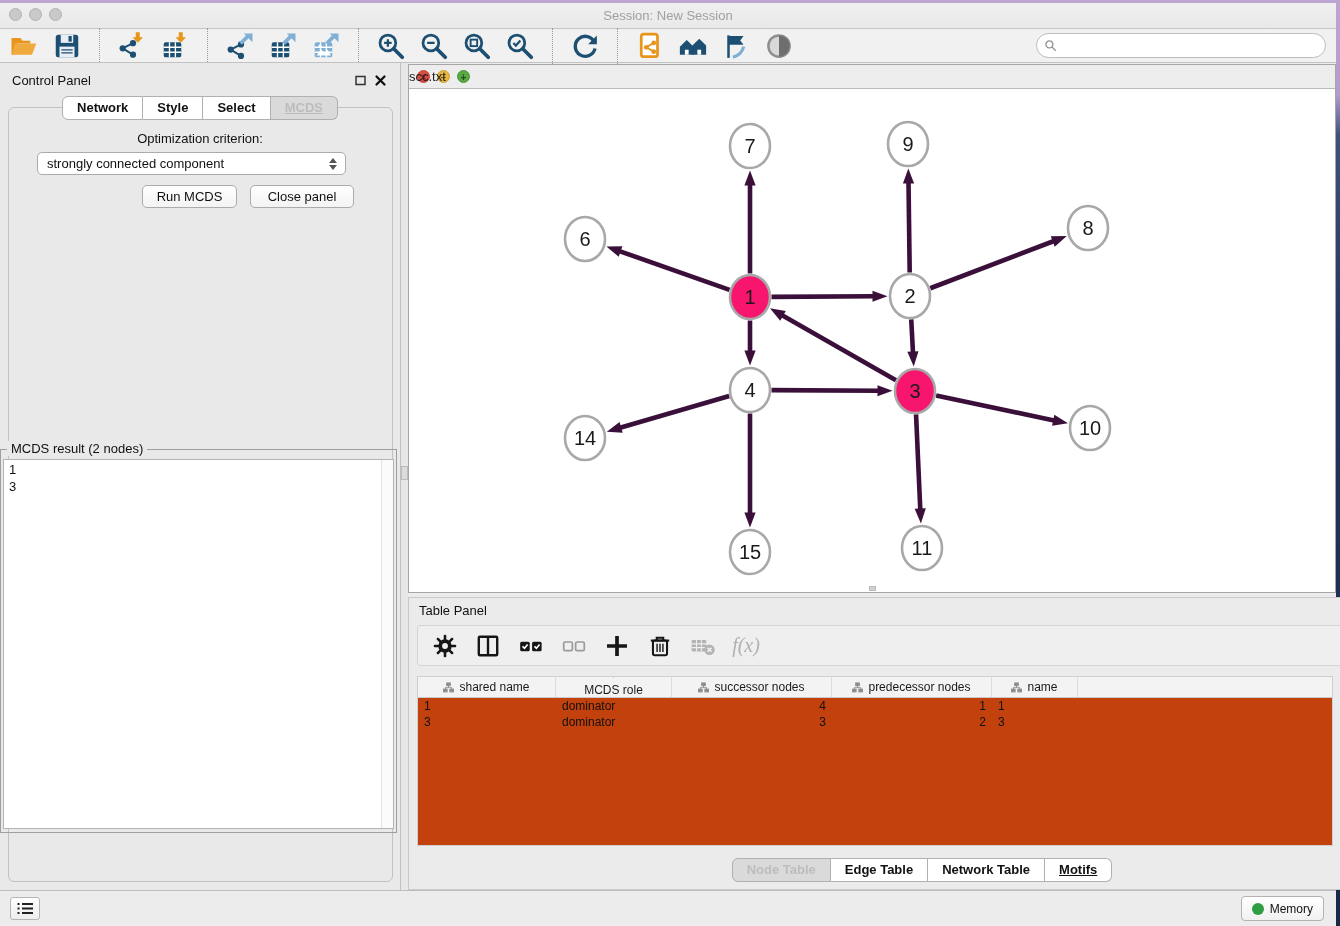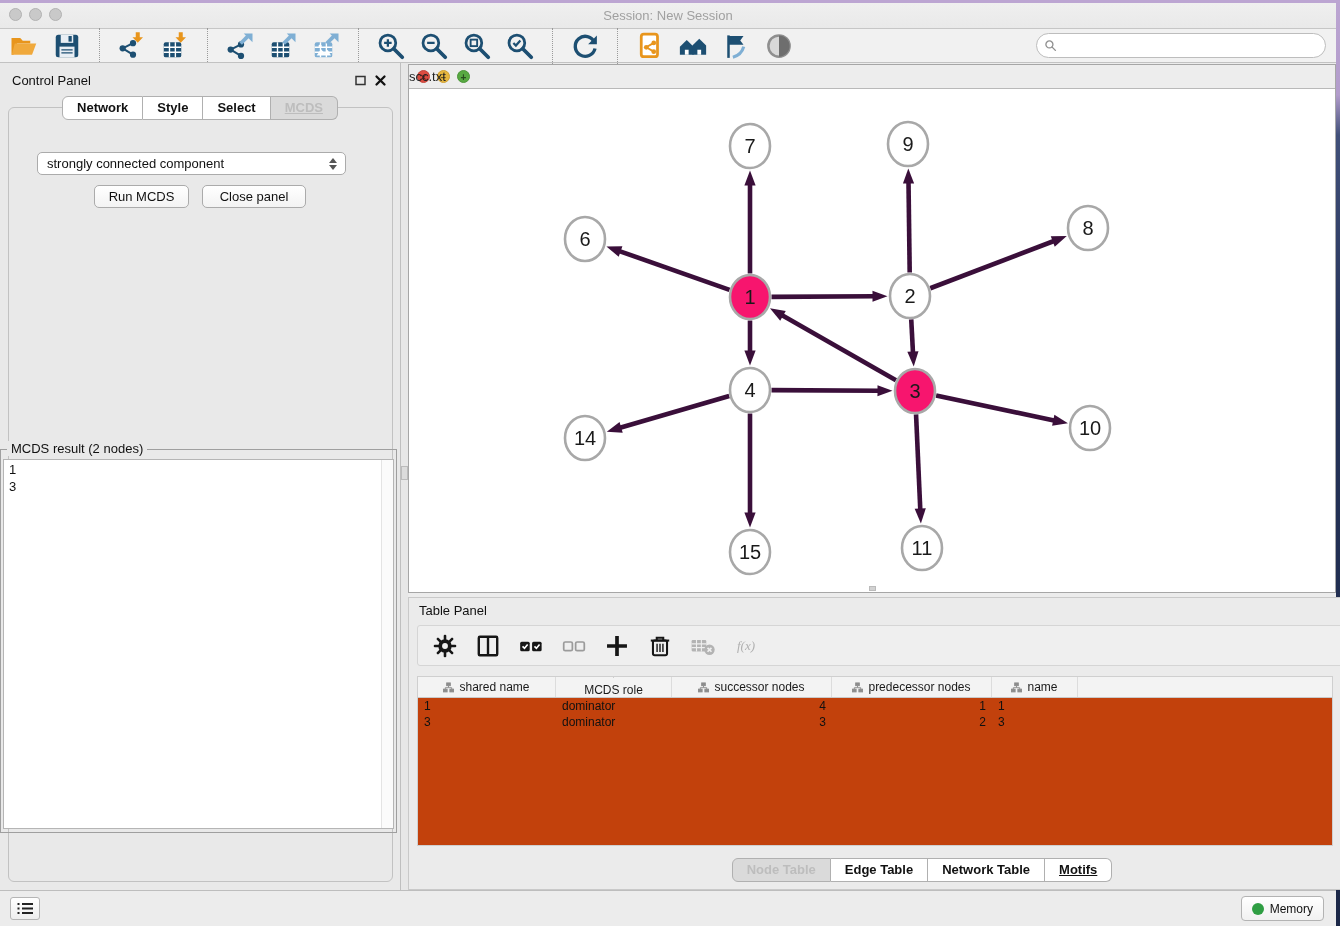--- a/index.html
+++ b/index.html
@@ -38,21 +38,21 @@
   .tab.active{background:#dadada;color:#bdbdbd;}
   .cp-box{position:absolute;left:8px;right:7px;top:44px;bottom:8px;background:#e9e9e9;border:1px solid #c2c2c2;border-radius:6px;}
   .opt-label{position:absolute;left:0;top:68px;width:100%;text-align:center;font-size:13px;color:#111;}
   .dropdown{position:absolute;left:37px;top:89px;width:309px;height:23px;background:#fff;border:1px solid #ababab;border-radius:5px;
     display:flex;align-items:center;font-size:13px;box-sizing:border-box;padding-left:9px;color:#111;}
   .stepper{margin-left:auto;width:16px;height:100%;display:flex;flex-direction:column;align-items:center;justify-content:center;gap:2px;padding-right:4px;}
   .stepper i{width:0;height:0;border-left:4px solid transparent;border-right:4px solid transparent;}
   .stepper .up{border-bottom:5px solid #555;}
   .stepper .dn{border-top:5px solid #555;}
   .cp-btn{position:absolute;top:122px;height:23px;background:linear-gradient(#ffffff,#f3f3f3);border:1px solid #ababab;border-radius:5px;
-    font-size:13px;display:flex;align-items:center;justify-content:center;box-sizing:border-box;color:#111;}
+    font-size:13px;display:flex;align-items:center;justify-content:center;box-sizing:border-box;color:#111;margin-left:48px;}
   .groupbox{position:absolute;left:0;right:3px;top:386px;height:382px;border:1px solid #9f9f9f;}
   .groupbox .gb-title{position:absolute;left:6px;top:-9px;background:#e9e9e9;padding:0 4px;font-size:13px;color:#111;}
   .gb-inner{position:absolute;left:2px;right:2px;top:9px;bottom:3px;background:#fff;border:1px solid #b5b5b5;overflow:hidden;}
   .gb-scroll{position:absolute;right:0;top:0;bottom:0;width:11px;background:#fbfbfb;border-left:1px solid #e4e4e4;}
   .gb-item{font-size:13px;line-height:17px;padding-left:5px;color:#111;}
 
   
   .splitter{position:absolute;left:401px;top:63px;width:7px;height:827px;background:#e7e7e7;}
   .grip{position:absolute;left:0;top:403px;width:7px;height:14px;background:#dcdcdc;border:1px solid #bbb;box-sizing:border-box;}
 
@@ -64,21 +64,21 @@
   .net-canvas{position:absolute;left:0;top:24px;right:0;bottom:0;background:#fff;}
   .net-grip{position:absolute;left:50%;bottom:1px;width:7px;height:5px;margin-left:-3px;background:#d2d2d2;border:1px solid #bbb;box-sizing:border-box;}
 
   
   .table-panel{position:absolute;left:408px;top:597px;width:1028px;height:293px;background:#ebebeb;border:1px solid #c9c9c9;box-sizing:border-box;}
   .tp-title{position:absolute;left:10px;top:5px;font-size:13px;color:#111;}
   .tp-toolbar{position:absolute;left:8px;right:8px;top:27px;height:41px;background:#efefef;border:1px solid #d5d5d5;border-radius:3px;
     display:flex;align-items:center;gap:17px;padding-left:14px;box-sizing:border-box;}
   .ttbtn{display:inline-flex;width:26px;height:26px;align-items:center;justify-content:center;}
   .ttbtn.disabled{opacity:.9;}
-  .fxtxt{font-family:"Liberation Serif",serif;font-style:italic;font-size:13px;color:#aaa;}
+  .fxtxt{font-family:"Liberation Serif",serif;font-style:italic;font-size:20px;color:#aaa;}
   .ntable{position:absolute;left:8px;top:78px;width:916px;height:170px;background:#c2410c;border:1px solid #cfcfcf;box-sizing:border-box;overflow:hidden;}
   .thead{display:flex;height:20px;background:#f3f3f3;border-bottom:1px solid #c9c9c9;}
   .th{display:flex;align-items:center;justify-content:center;gap:5px;font-size:12px;color:#1a1a1a;border-right:1px solid #dcdcdc;box-sizing:border-box;height:100%;}
   .trow{display:flex;height:16px;}
   .td{font-size:12px;color:#111;box-sizing:border-box;padding:0 6px;line-height:16px;white-space:nowrap;overflow:hidden;}
   .tp-tabs{position:absolute;left:0;bottom:7px;width:100%;display:flex;justify-content:center;}
 
   
   .statusbar{position:absolute;left:0;top:890px;width:100%;height:36px;background:#ececec;border-top:1px solid #bdbdbd;box-sizing:border-box;}
   .sb-list{position:absolute;left:10px;top:6px;width:30px;height:23px;background:linear-gradient(#fff,#eee);border:1px solid #b5b5b5;border-radius:3px;
@@ -259,20 +259,21 @@
     <svg class="pctl" style="right:13px" viewBox="0 0 13 13">
         <path d="M2.5 2.5l8 8M10.5 2.5l-8 8" stroke="#111" stroke-width="2.3" stroke-linecap="round"></path>
       </svg>
     <div class="cp-box"></div>
     <div class="cp-tabs">
         <span class="tab">Network</span>
         <span class="tab">Style</span>
         <span class="tab">Select</span>
         <span class="tab active">MCDS</span>
       </div>
+    <div class="opt-label">Optimization criterion:</div>
     <div class="dropdown">
       <span>strongly connected component</span>
       <span class="stepper">
           <i class="up"></i>
           <i class="dn"></i>
         </span>
     </div>
     <div class="cp-btn" style="left:94px;width:95px">Run MCDS</div>
     <div class="cp-btn" style="left:202px;width:104px">Close panel</div>
     <div class="groupbox">

